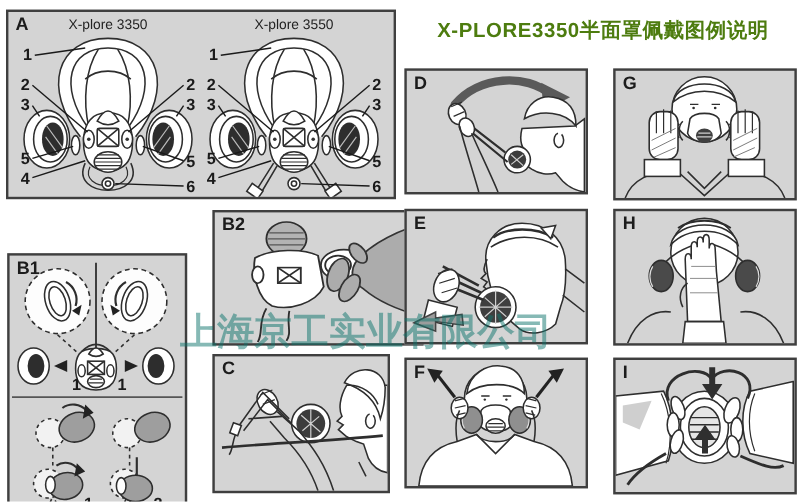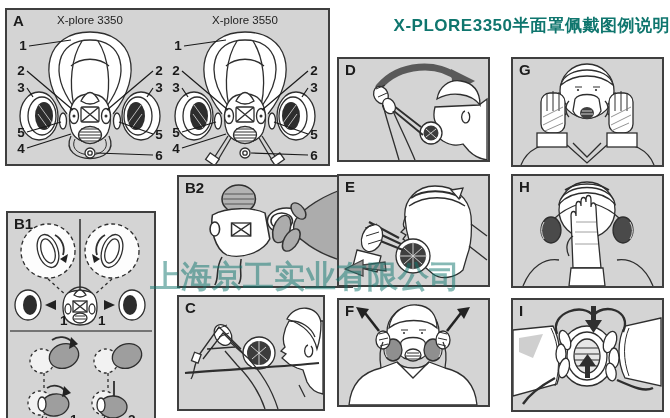--- a/index.html
+++ b/index.html
@@ -1,22 +1,22 @@
 <!DOCTYPE html>
 <html><head>
 <meta charset="utf-8">
 <style>
   html,body{margin:0;padding:0;}
   body{width:670px;height:418px;position:relative;background:#ffffff;overflow:hidden;
        font-family:"Liberation Sans", sans-serif;}
   .panel{position:absolute;background:#d4d4d4;border:2px solid #3f3f3f;box-sizing:border-box;}
   .panel svg{position:absolute;left:0;top:0;width:100%;height:100%;display:block;}
   .plabel{position:absolute;left:6px;top:2px;font-weight:bold;font-size:15px;color:#1c1c1c;z-index:3;}
-  #title{position:absolute;left:335px;top:14px;width:335px;text-align:right;
-         font-size:17px;font-weight:bold;color:#0f766e;letter-spacing:0.5px;z-index:2;}
+  #title{position:absolute;left:335px;top:14px;width:335px;text-align:center;
+         font-size:17px;font-weight:bold;color:#4d7c0f;letter-spacing:0.5px;z-index:2;}
   #watermark{position:absolute;left:150px;top:256px;font-size:31px;font-weight:bold;
              color:#0f766e;opacity:0.5;white-space:nowrap;letter-spacing:0px;z-index:10;
              pointer-events:none;}
   svg text.num{font-family:"Liberation Sans", sans-serif;font-weight:bold;font-size:13.5px;fill:#1a1a1a;}
   svg text.mname{font-family:"Liberation Sans", sans-serif;font-size:11.5px;fill:#222;}
 </style>
 </head>
 <body>
 
 <div id="title">X-PLORE3350半面罩佩戴图例说明</div>

